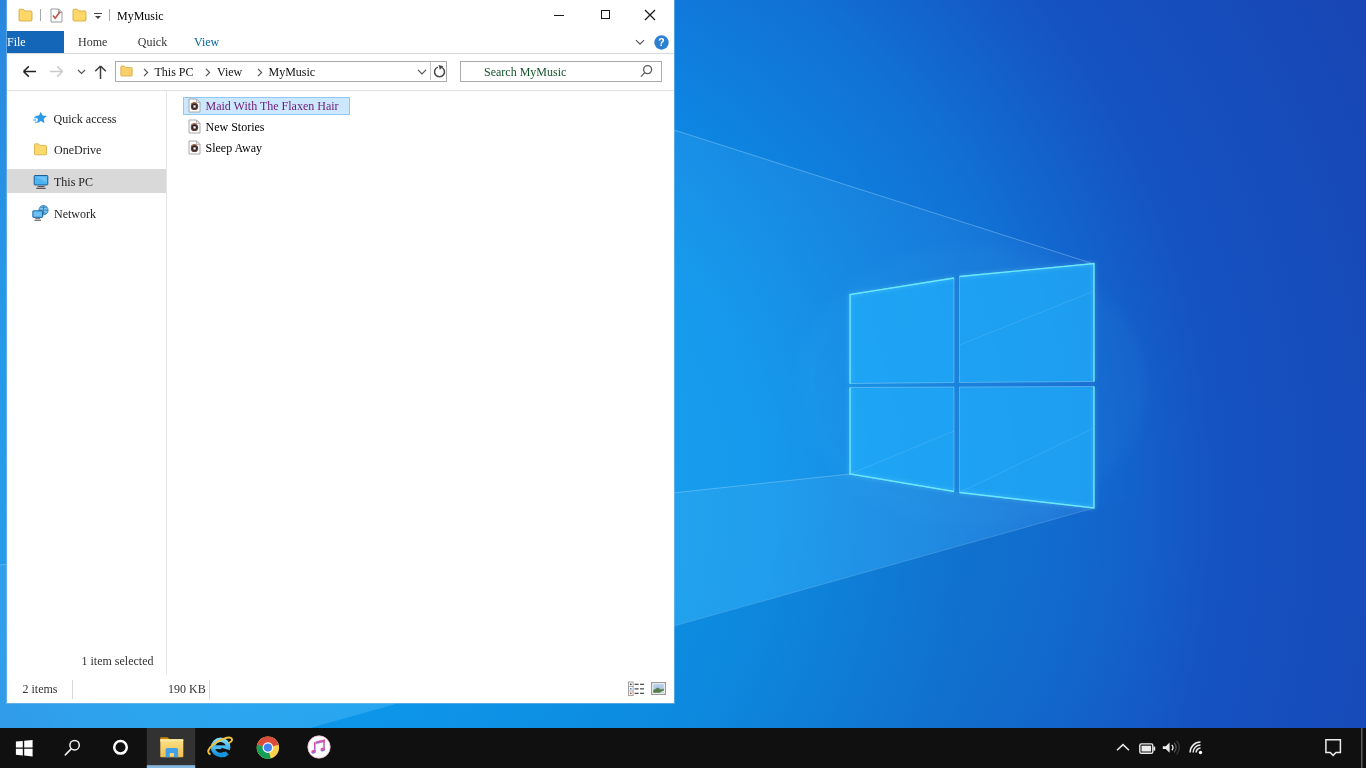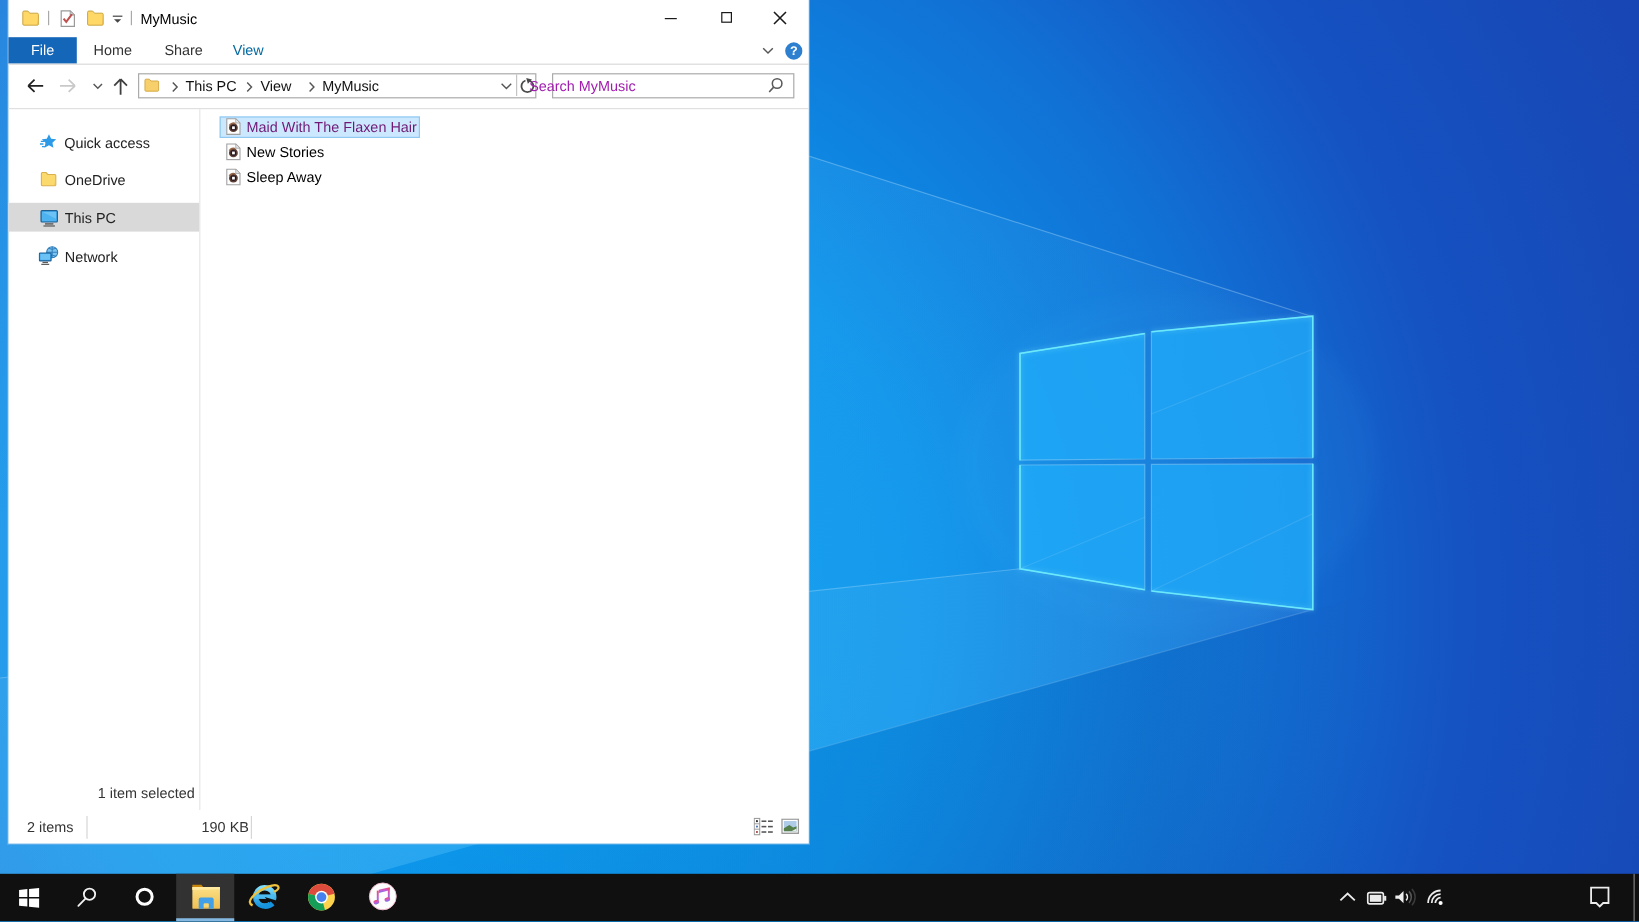--- a/index.html
+++ b/index.html
@@ -1,20 +1,20 @@
 <!DOCTYPE html>
 <html><head>
 <meta charset="utf-8">
 <style>
 html,body{margin:0;padding:0;width:1366px;height:768px;overflow:hidden;background:#0c96ec;
 font-family:"Liberation Sans",sans-serif;-webkit-font-smoothing:antialiased;}
 .a{position:absolute;}
 #win{left:7px;top:0;width:667px;height:703px;background:#fff;font-size:12px;color:#000;
 box-shadow:0 0 0 1px rgba(140,190,230,.55);}
-.t12{font-size:12px;line-height:12px;white-space:nowrap;}
+.t12{font-size:12px;line-height:12px;white-space:nowrap;font-family:Liberation Serif, serif;}
 .grayline{background:#dadada;}
 </style>
 </head>
 <body>
 
 <svg class="a" style="left:0;top:0" width="1366" height="768" viewBox="0 0 1366 768">
 <defs>
 <radialGradient id="bg" cx="420" cy="500" r="1250" gradientUnits="userSpaceOnUse">
 <stop offset="0" stop-color="#0da0f0"></stop>
 <stop offset="0.28" stop-color="#0c93ea"></stop>
@@ -94,23 +94,23 @@
 <div class="a" style="left:87.5px;top:15.5px;width:0;height:0;border-left:3px solid transparent;border-right:3px solid transparent;border-top:3.5px solid #444"></div>
 <div class="a" style="left:102px;top:9px;width:1px;height:12px;background:#a9a9a9"></div>
 <div class="a t12" style="left:110px;top:10px;color:#000">MyMusic</div>
 <div class="a" style="left:547px;top:14.6px;width:10px;height:1.3px;background:#1a1a1a"></div>
 <div class="a" style="left:593.5px;top:10px;width:7px;height:7px;border:1.2px solid #1a1a1a"></div>
 <svg class="a" style="left:637px;top:9px" width="12" height="12" viewBox="0 0 12 12">
 <path d="M1,1 L11,11 M11,1 L1,11" stroke="#1a1a1a" stroke-width="1.3"></path>
 </svg>
 
 <div class="a" style="left:0;top:31px;width:57px;height:22px;background:#1467b8"></div>
-<div class="a t12" style="left:0;top:36px;width:57px;text-align:center;color:#fff">File</div>
+<div class="a t12" style="left:0;top:36px;width:57px;text-align:left;color:#fff">File</div>
 <div class="a t12" style="left:71px;top:36px;width:30px;color:#333">Home</div>
-<div class="a t12" style="left:130px;top:36px;width:31px;text-align:center;color:#333">Share</div>
+<div class="a t12" style="left:130px;top:36px;width:31px;text-align:center;color:#333">Quick</div>
 <div class="a t12" style="left:187px;top:36px;width:27px;text-align:left;color:#0369a1">View</div>
 <svg class="a" style="left:628px;top:39px" width="10" height="7" viewBox="0 0 10 7">
 <path d="M1,1.2 L5,5.2 L9,1.2" fill="none" stroke="#555" stroke-width="1.2"></path>
 </svg>
 <svg class="a" style="left:646.5px;top:34.5px" width="15" height="15" viewBox="0 0 15 15">
 <circle cx="7.5" cy="7.5" r="7.2" fill="#2d7fd0"></circle>
 <text x="7.5" y="11.2" text-anchor="middle" font-family="Liberation Sans,sans-serif" font-size="10.5" font-weight="bold" fill="#fff">?</text>
 </svg>
 <div class="a grayline" style="left:0;top:53px;width:667px;height:1px"></div>
 
@@ -144,21 +144,21 @@
 <div class="a t12" style="left:261.5px;top:66px;color:#111">MyMusic</div>
 <svg class="a" style="left:410px;top:68.5px" width="10" height="6" viewBox="0 0 10 6">
 <path d="M1,0.8 L5,4.8 L9,0.8" fill="none" stroke="#555" stroke-width="1.2"></path>
 </svg>
 <div class="a" style="left:422.5px;top:61.5px;width:1px;height:18px;background:#c4c4c4"></div>
 <svg class="a" style="left:426px;top:64.5px" width="13" height="13" viewBox="0 0 13 13">
 <path d="M8.1,2.1 A5 5 0 1 1 4.9,2.1" fill="none" stroke="#4a4a4a" stroke-width="1.5"></path>
 <path d="M5.5,0 L10.3,1.2 L6.9,4.8 Z" fill="#4a4a4a"></path>
 </svg>
 <div class="a" style="left:452.5px;top:61px;width:200px;height:19px;border:1px solid #ababab;background:#fff"></div>
-<div class="a t12" style="left:434px;top:66px;color:#a21caf">Search MyMusic</div>
+<div class="a t12" style="left:477px;top:66px;color:#14532d">Search MyMusic</div>
 <svg class="a" style="left:632px;top:63.5px" width="15" height="15" viewBox="0 0 15 15">
 <circle cx="8.6" cy="5.6" r="4" fill="none" stroke="#5a5a5a" stroke-width="1.3"></circle>
 <path d="M5.7,8.6 L2,12.6" stroke="#5a5a5a" stroke-width="1.3"></path>
 </svg>
 <div class="a grayline" style="left:0;top:90px;width:667px;height:1px;background:#e0e0e0"></div>
 
 <div class="a" style="left:159px;top:91px;width:1px;height:584px;background:#e6e6e6"></div>
 <div class="a" style="left:0;top:169px;width:159px;height:24px;background:#d9d9d9"></div>
 <svg class="a" style="left:26px;top:111px" width="15" height="15" viewBox="0 0 15 15">
 <path d="M7.8,0.8 L9.6,4.6 L13.8,5.1 L10.7,8 L11.5,12.2 L7.8,10.1 L4.1,12.2 L4.9,8 L1.8,5.1 L6,4.6 Z" fill="#2d9ae8"></path>

